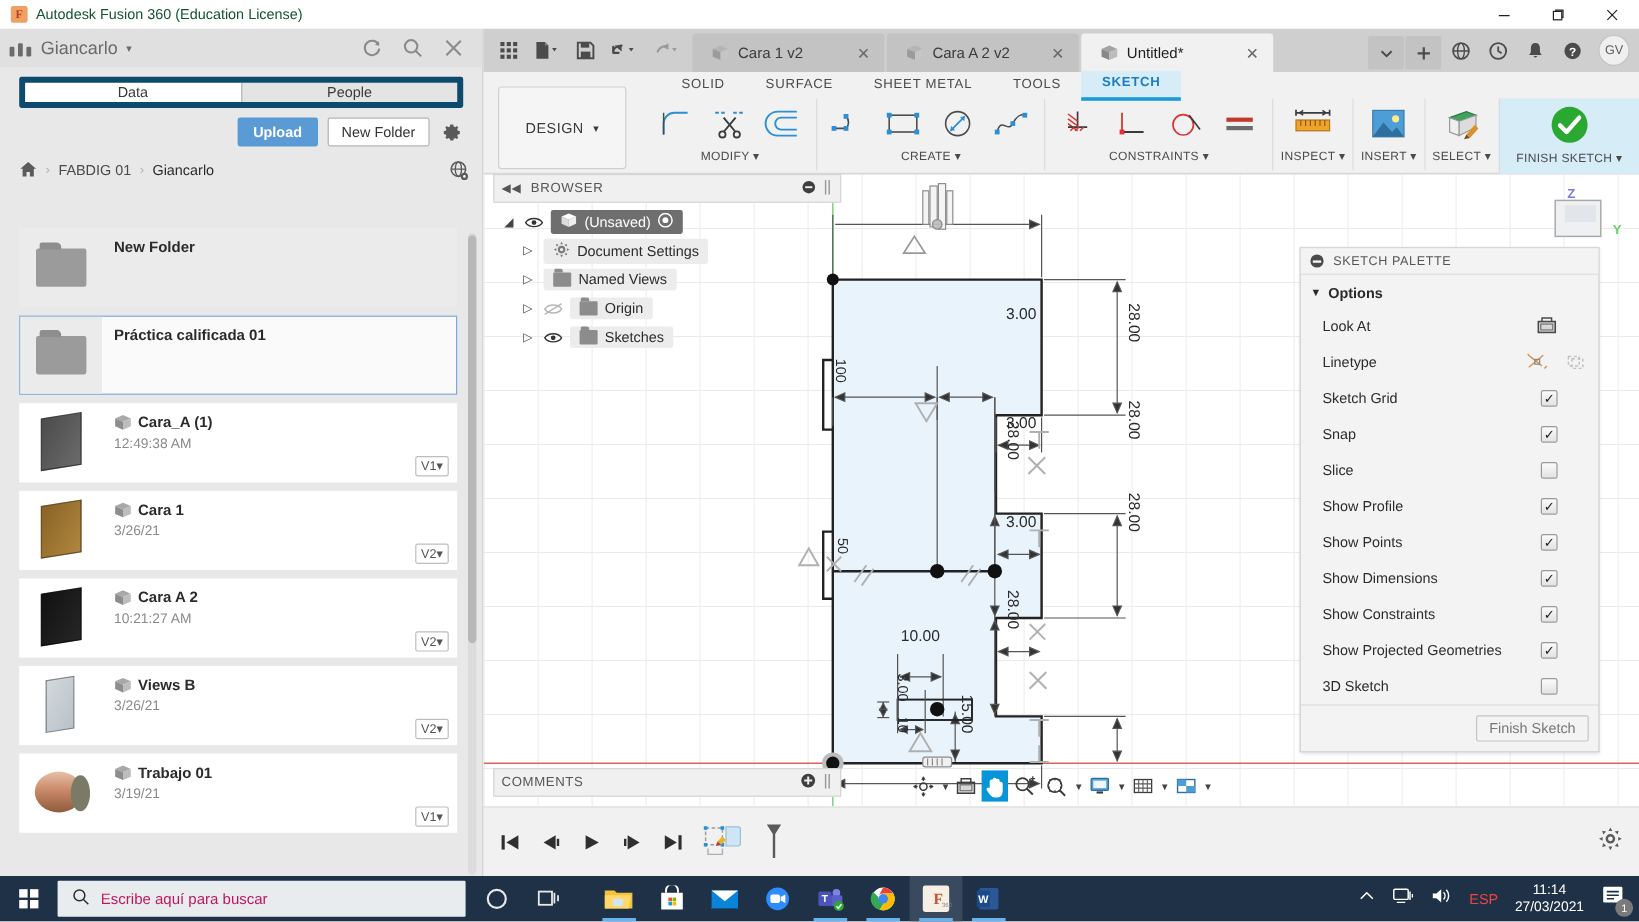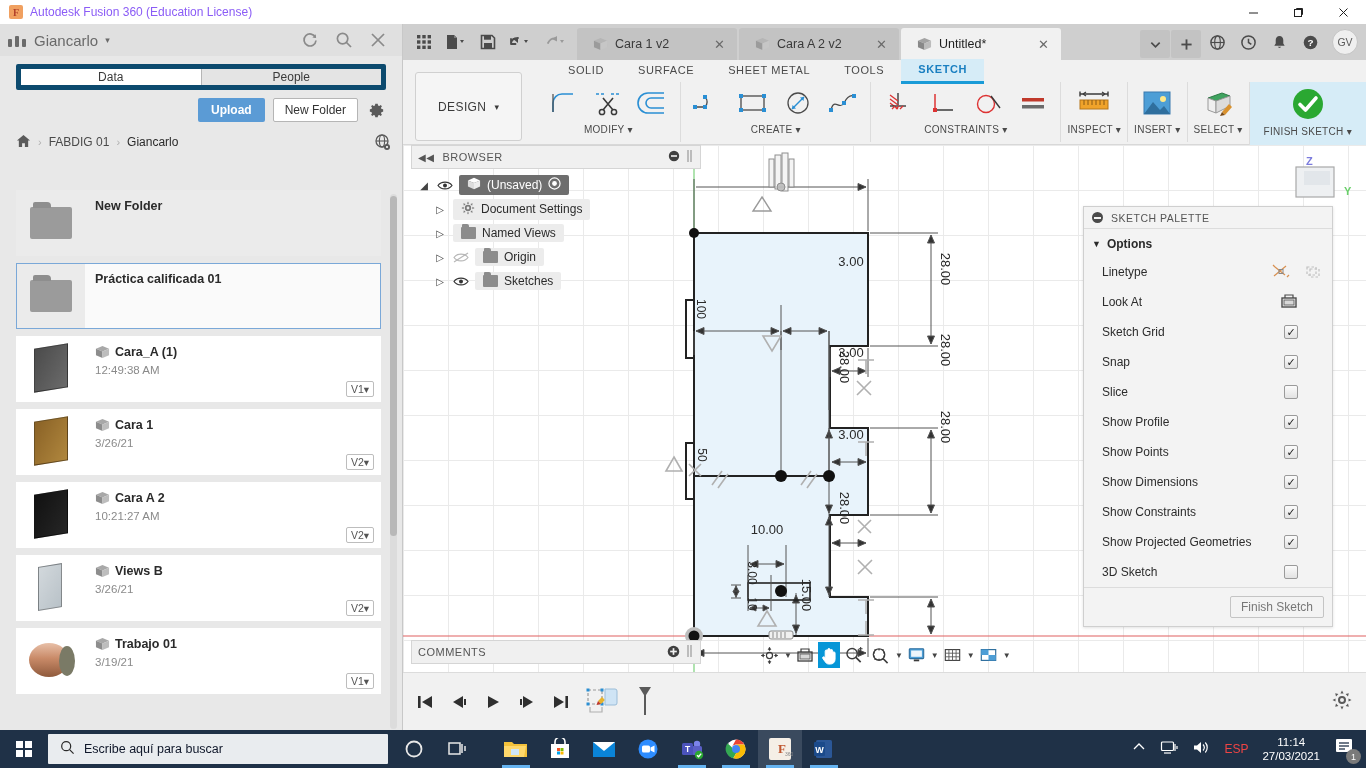--- a/index.html
+++ b/index.html
@@ -16,21 +16,21 @@
     position: absolute; left: 0; top: 0; width: 1366px; height: 24px;
     background: #ffffff; display: flex; align-items: center;
   }
   .tb-icon {
     width: 14px; height: 14px; margin: 0 7px 0 9px;
     background: #f0a060; border-radius: 2px;
     color: #b3402a; font-size: 10px; font-weight: bold;
     display: flex; align-items: center; justify-content: center;
     font-family: "Liberation Serif", serif;
   }
-  .tb-title { font-size: 12px; color: #8b5cf6; }
+  .tb-title { font-size: 12px; color: #14532d; }
   .tb-ctrls { margin-left: auto; display: flex; height: 24px; }
   .tb-btn {
     width: 45px; height: 24px; display: flex;
     align-items: center; justify-content: center;
     font-size: 12px; color: #202020;
   }
 
   
   .datapanel {
     position: absolute; left: 0; top: 24px; width: 403px; height: 706px;
@@ -342,21 +342,21 @@
     background: #1f3147; display: flex; align-items: center;
   }
   .tb-start {
     width: 48px; height: 38px; display: flex; align-items: center; justify-content: center;
   }
   .win-logo { width: 16px; height: 16px; display:grid; grid-template-columns:1fr 1fr; grid-template-rows:1fr 1fr; gap:2px; }
   .win-logo i { background: #fff; display:block; }
   .tb-search {
     width: 340px; height: 30px; background: #e9ecef; border-radius: 1px;
     display: flex; align-items: center; gap: 9px; padding: 0 12px;
-    font-size: 12.5px; color: #0f172a;
+    font-size: 12.5px; color: #be185d;
   }
   .tb-apps { display: flex; align-items: center; gap: 0; margin-left: 4px; }
   .tb-app {
     width: 44px; height: 38px; display:flex; align-items:center; justify-content:center; position: relative;
   }
   .tb-app.act { background: #3a4a5e; }
   .tb-app .under {
     position:absolute; left: 8px; right: 8px; bottom: 0; height: 3px; background:#65b3f0;
   }
   .tray { margin-left: auto; display:flex; align-items:center; gap: 14px; padding-right: 8px; color:#fff; }
@@ -1206,47 +1206,47 @@
         <div class="pal-head">
           <span class="pal-dot"></span>
           <span>SKETCH PALETTE</span>
         </div>
         <div class="pal-opt">
           <span style="font-size:9px">▼</span>
           <span>Options</span>
         </div>
 
         <div class="pal-row">
+          <span>Look At</span>
+          <span class="pal-ctl">
+            <span style="margin-right:24px">
+              <svg width="18" height="16" viewBox="0 0 18 16">
+                  <rect x="2" y="5" width="14" height="9" fill="none" stroke="#4a4a4a" stroke-width="1.4"></rect>
+                  <rect x="4" y="7" width="10" height="5" fill="#d8d8d8" stroke="#6a6a6a" stroke-width="1"></rect>
+                  <path d="M5 5 V2 H13 V5" fill="none" stroke="#4a4a4a" stroke-width="1.2"></path>
+                </svg>
+            </span>
+          </span>
+        </div>
+
+        <div class="pal-row">
           <span>Linetype</span>
           <span class="pal-ctl">
             <span>
               <svg width="18" height="16" viewBox="0 0 18 16">
                   <path d="M2 13 L14 3" stroke="#d89050" stroke-width="1.2"></path>
                   <path d="M3 4 L13 12" stroke="#d89050" stroke-width="1.2"></path>
                   <rect x="7" y="6.5" width="4" height="4" fill="none" stroke="#888" stroke-width="1"></rect>
                   <path d="M1 2 l2 2 M15 14 l2 -2" stroke="#d89050" stroke-width="1.2"></path>
                 </svg>
             </span>
             <span>
               <svg width="18" height="16" viewBox="0 0 18 16">
                   <rect x="3" y="4" width="9" height="8" fill="none" stroke="#c0c0c0" stroke-width="1.2" stroke-dasharray="2.5 2"></rect>
                   <rect x="6" y="6" width="9" height="8" fill="none" stroke="#c0c0c0" stroke-width="1.2" stroke-dasharray="2.5 2"></rect>
-                </svg>
-            </span>
-          </span>
-        </div>
-
-        <div class="pal-row">
-          <span>Look At</span>
-          <span class="pal-ctl">
-            <span style="margin-right:24px">
-              <svg width="18" height="16" viewBox="0 0 18 16">
-                  <rect x="2" y="5" width="14" height="9" fill="none" stroke="#4a4a4a" stroke-width="1.4"></rect>
-                  <rect x="4" y="7" width="10" height="5" fill="#d8d8d8" stroke="#6a6a6a" stroke-width="1"></rect>
-                  <path d="M5 5 V2 H13 V5" fill="none" stroke="#4a4a4a" stroke-width="1.2"></path>
                 </svg>
             </span>
           </span>
         </div>
 
         <div class="pal-row">
           <span>Sketch Grid</span>
           <span class="pal-ctl">
               <span class="cb" style="margin-right:24px">
                 <span>✓</span>

